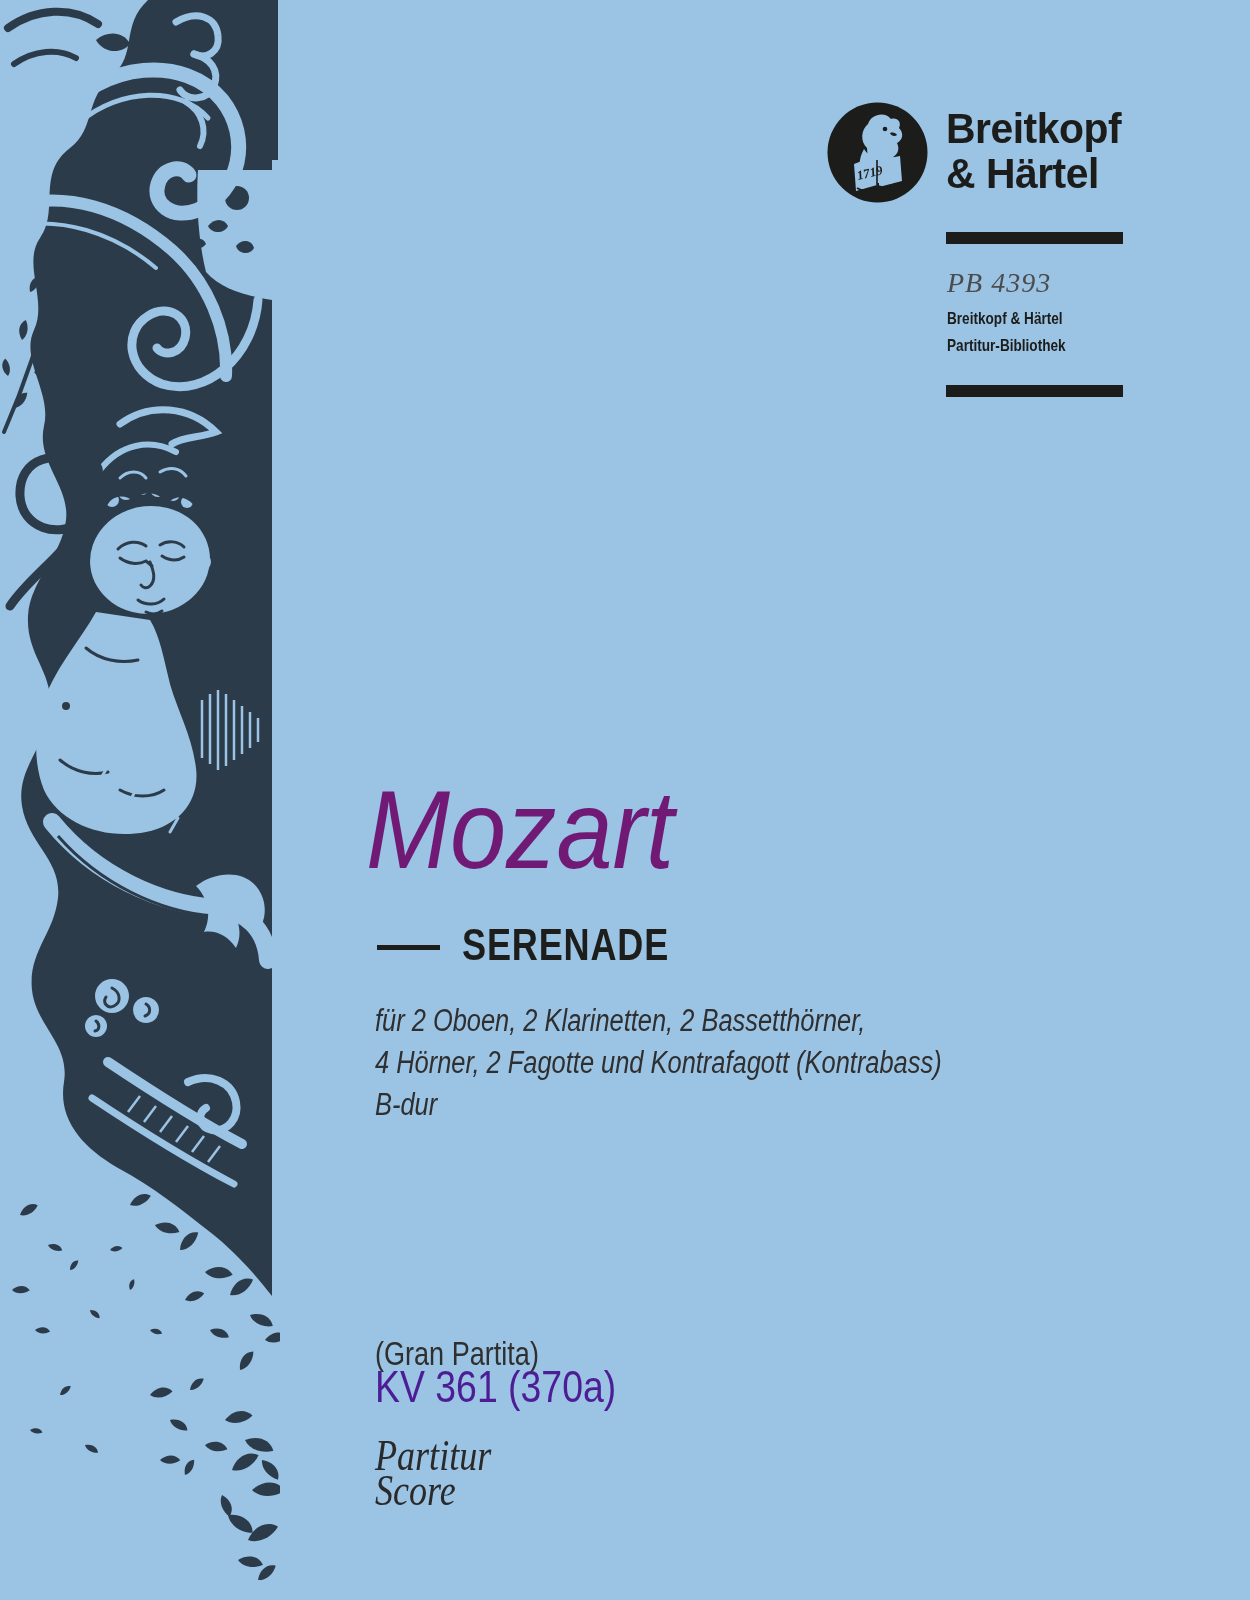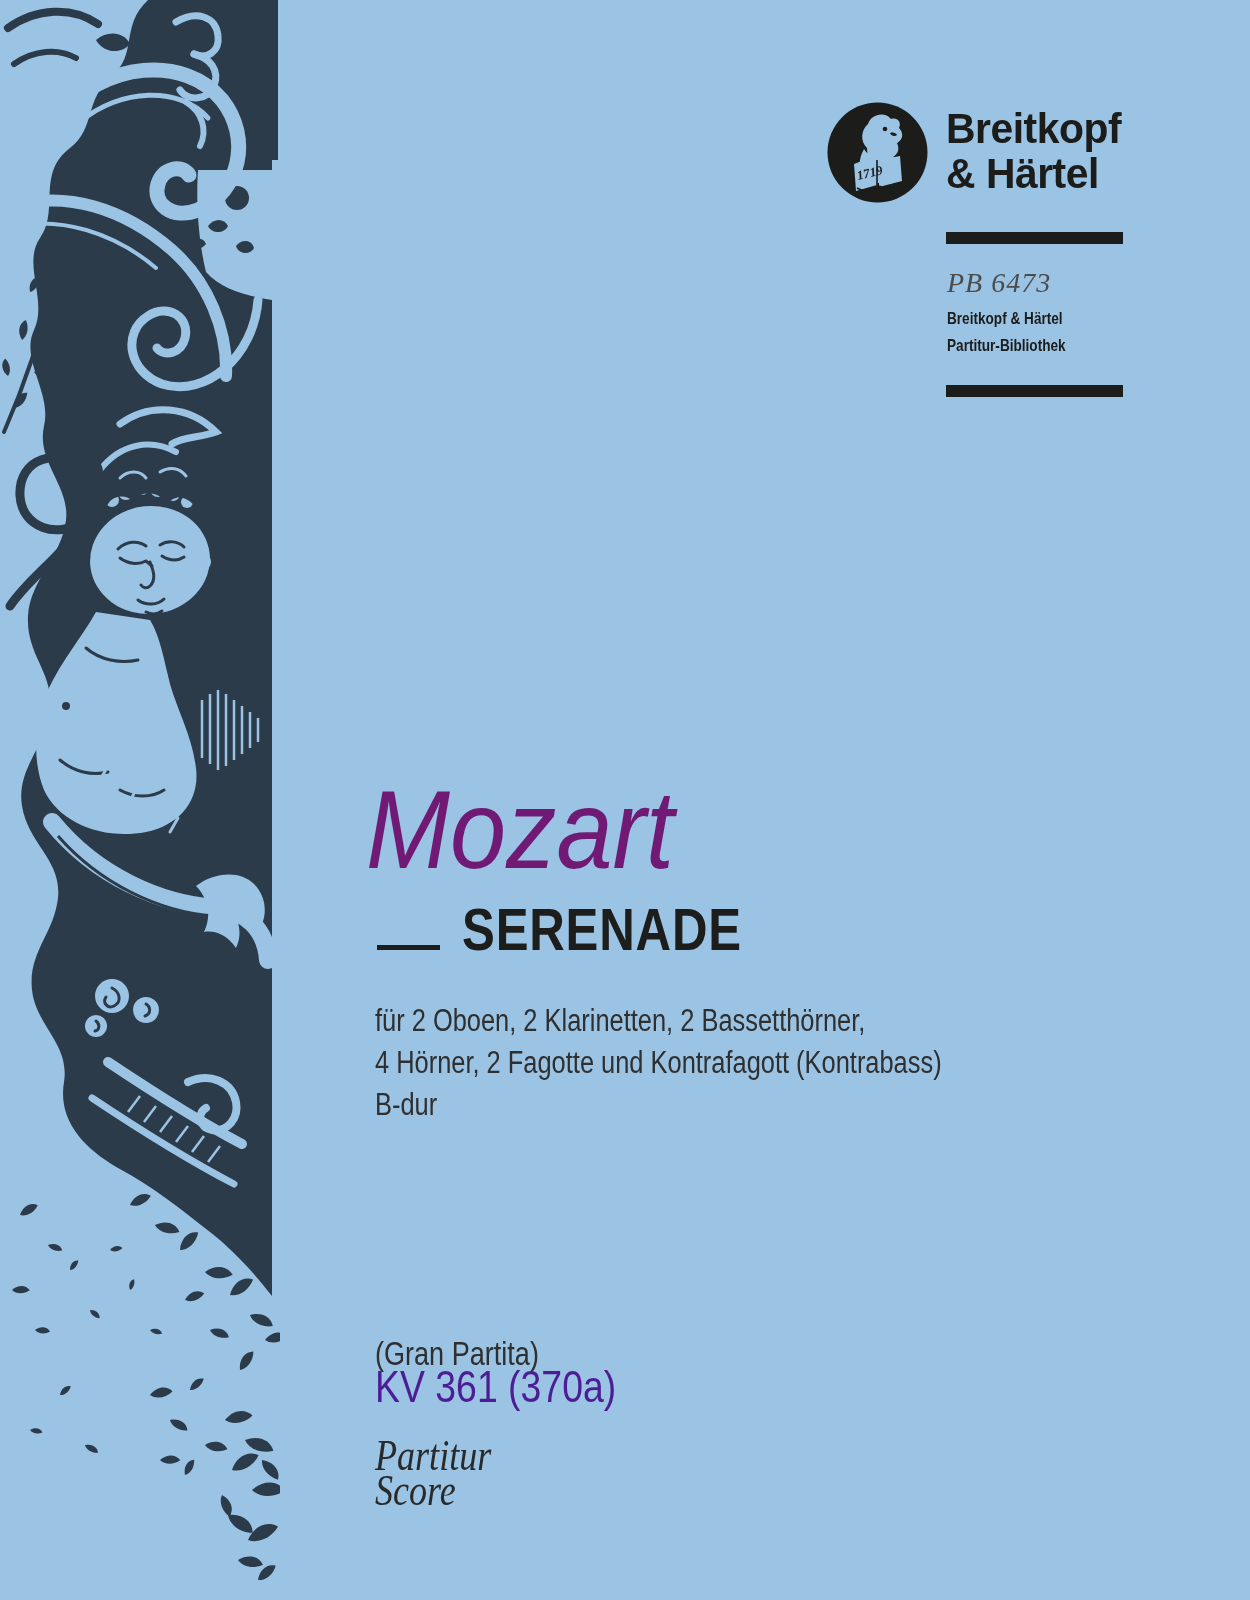--- a/index.html
+++ b/index.html
@@ -38,27 +38,27 @@
 
   
   .composer{
     left:366px;top:774px;
     font-family:Liberation Sans, sans-serif;font-style:italic;
     font-size:112px;line-height:1;color:#701a75;
   }
   .composer .cond{transform:scaleX(0.9);}
   .title-dash{left:377px;top:945px;width:63px;height:5px;background:#1d1d1b;}
   .work-title{
-    left:462px;top:895px;
-    font-size:60px;font-weight:700;letter-spacing:1px;color:#1d1d1b;
+    left:462px;top:920px;
+    font-size:44px;font-weight:700;letter-spacing:1px;color:#1d1d1b;
   }
   .work-title .cond{transform:scaleX(0.82);}
   .scoring{font-size:31px;line-height:42px;color:#2f2f2f;}
   .scoring .cond{transform:scaleX(0.82);}
-  .scoring-de{left:375px;top:1000px;}
+  .scoring-de{left:375px;top:1000px;font-style:italic;}
   .scoring-en{left:375px;top:1148px;}
   .nickname{left:375px;top:1299px;font-size:33px;color:#2f2f2f;margin-top:36px;}
   .nickname .cond{transform:scaleX(0.82);}
   .kv{left:375px;top:1362px;font-size:44px;color:#4c1d95;}
   .kv .cond{transform:scaleX(0.85);}
   .edition{
     left:375px;top:1438px;
     font-family:"Liberation Serif", serif;font-style:italic;
     font-size:44px;line-height:35px;color:#2a2a2a;
   }
@@ -282,21 +282,21 @@
     <path fill="none" stroke="#1c1c1a" stroke-width="1.6" d="M50,58 L50,83 M30,86 C36,90 44,90 50,86 M52,84 C58,88 66,88 72,82"></path>
     <text x="31" y="78" transform="rotate(-13 31 78)" font-family="Liberation Serif, serif" font-style="italic" font-weight="700" font-size="13" fill="#1c1c1a">1719</text>
   </svg>
 
   <div class="abs logo-text">
     <div><span class="cond">Breitkopf</span></div>
     <div><span class="cond">&amp; Härtel</span></div>
   </div>
 
   <div class="abs rule rule-top"></div>
-  <div class="abs pb-code">PB 6473</div>
+  <div class="abs pb-code">PB 4393</div>
   <div class="abs pb-series">
     <div><span class="cond">Breitkopf &amp; Härtel</span></div>
     <div><span class="cond">Partitur-Bibliothek</span></div>
   </div>
   <div class="abs rule rule-bottom"></div>
 
   <div class="abs composer">
     <span class="cond">Mozart</span>
   </div>
 

